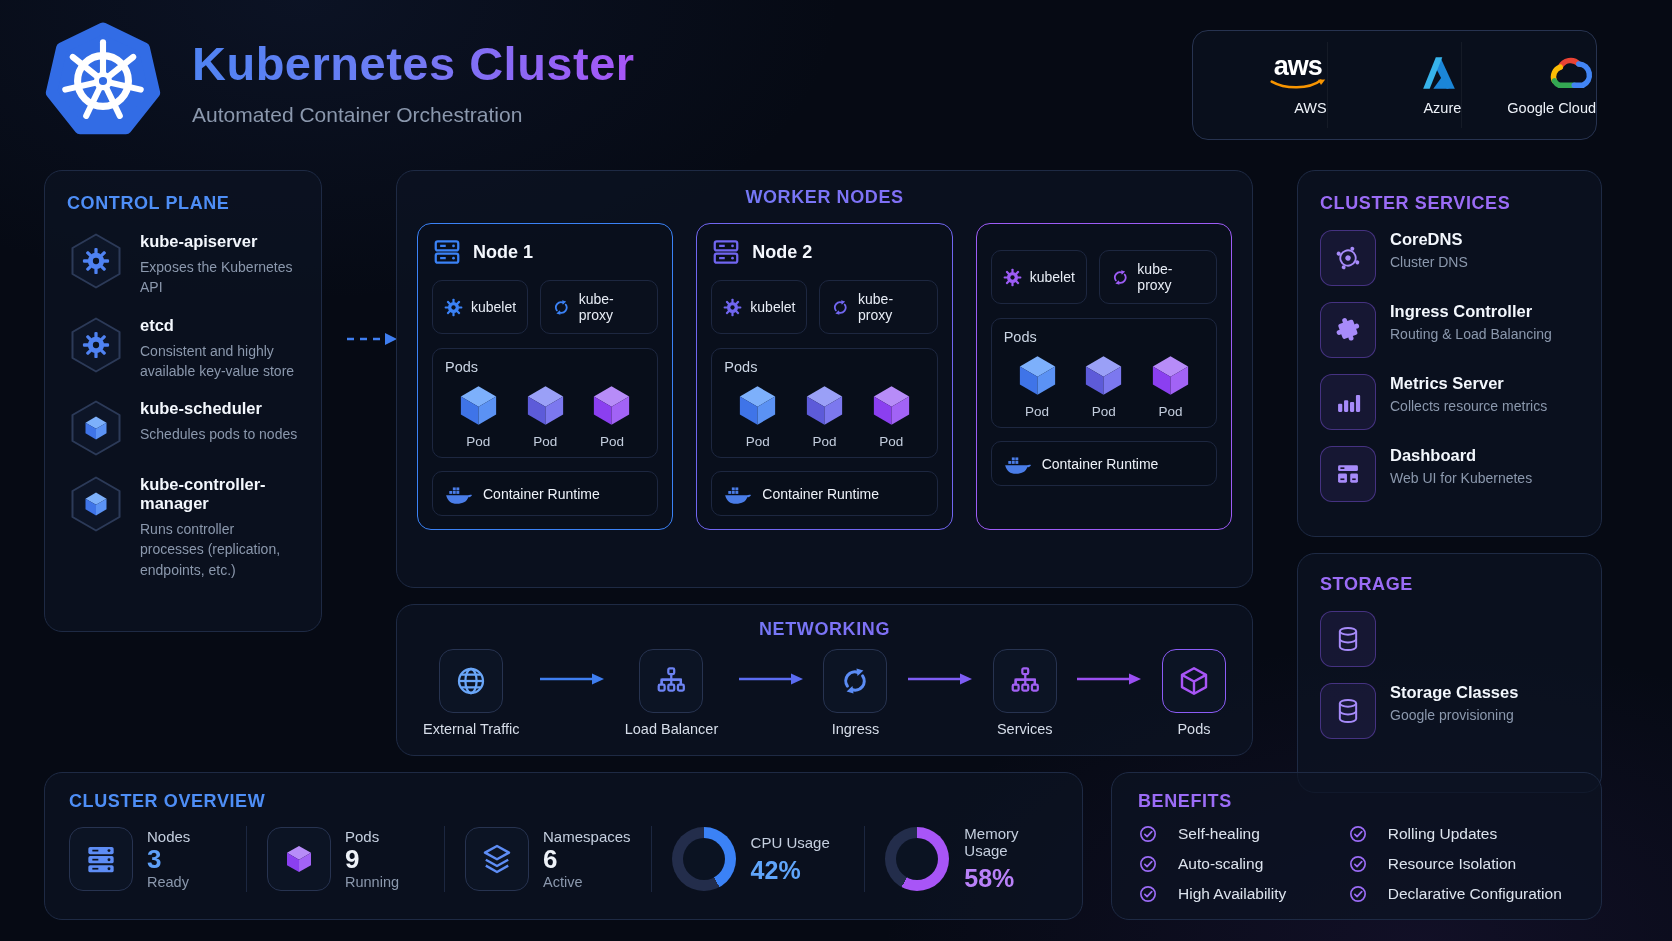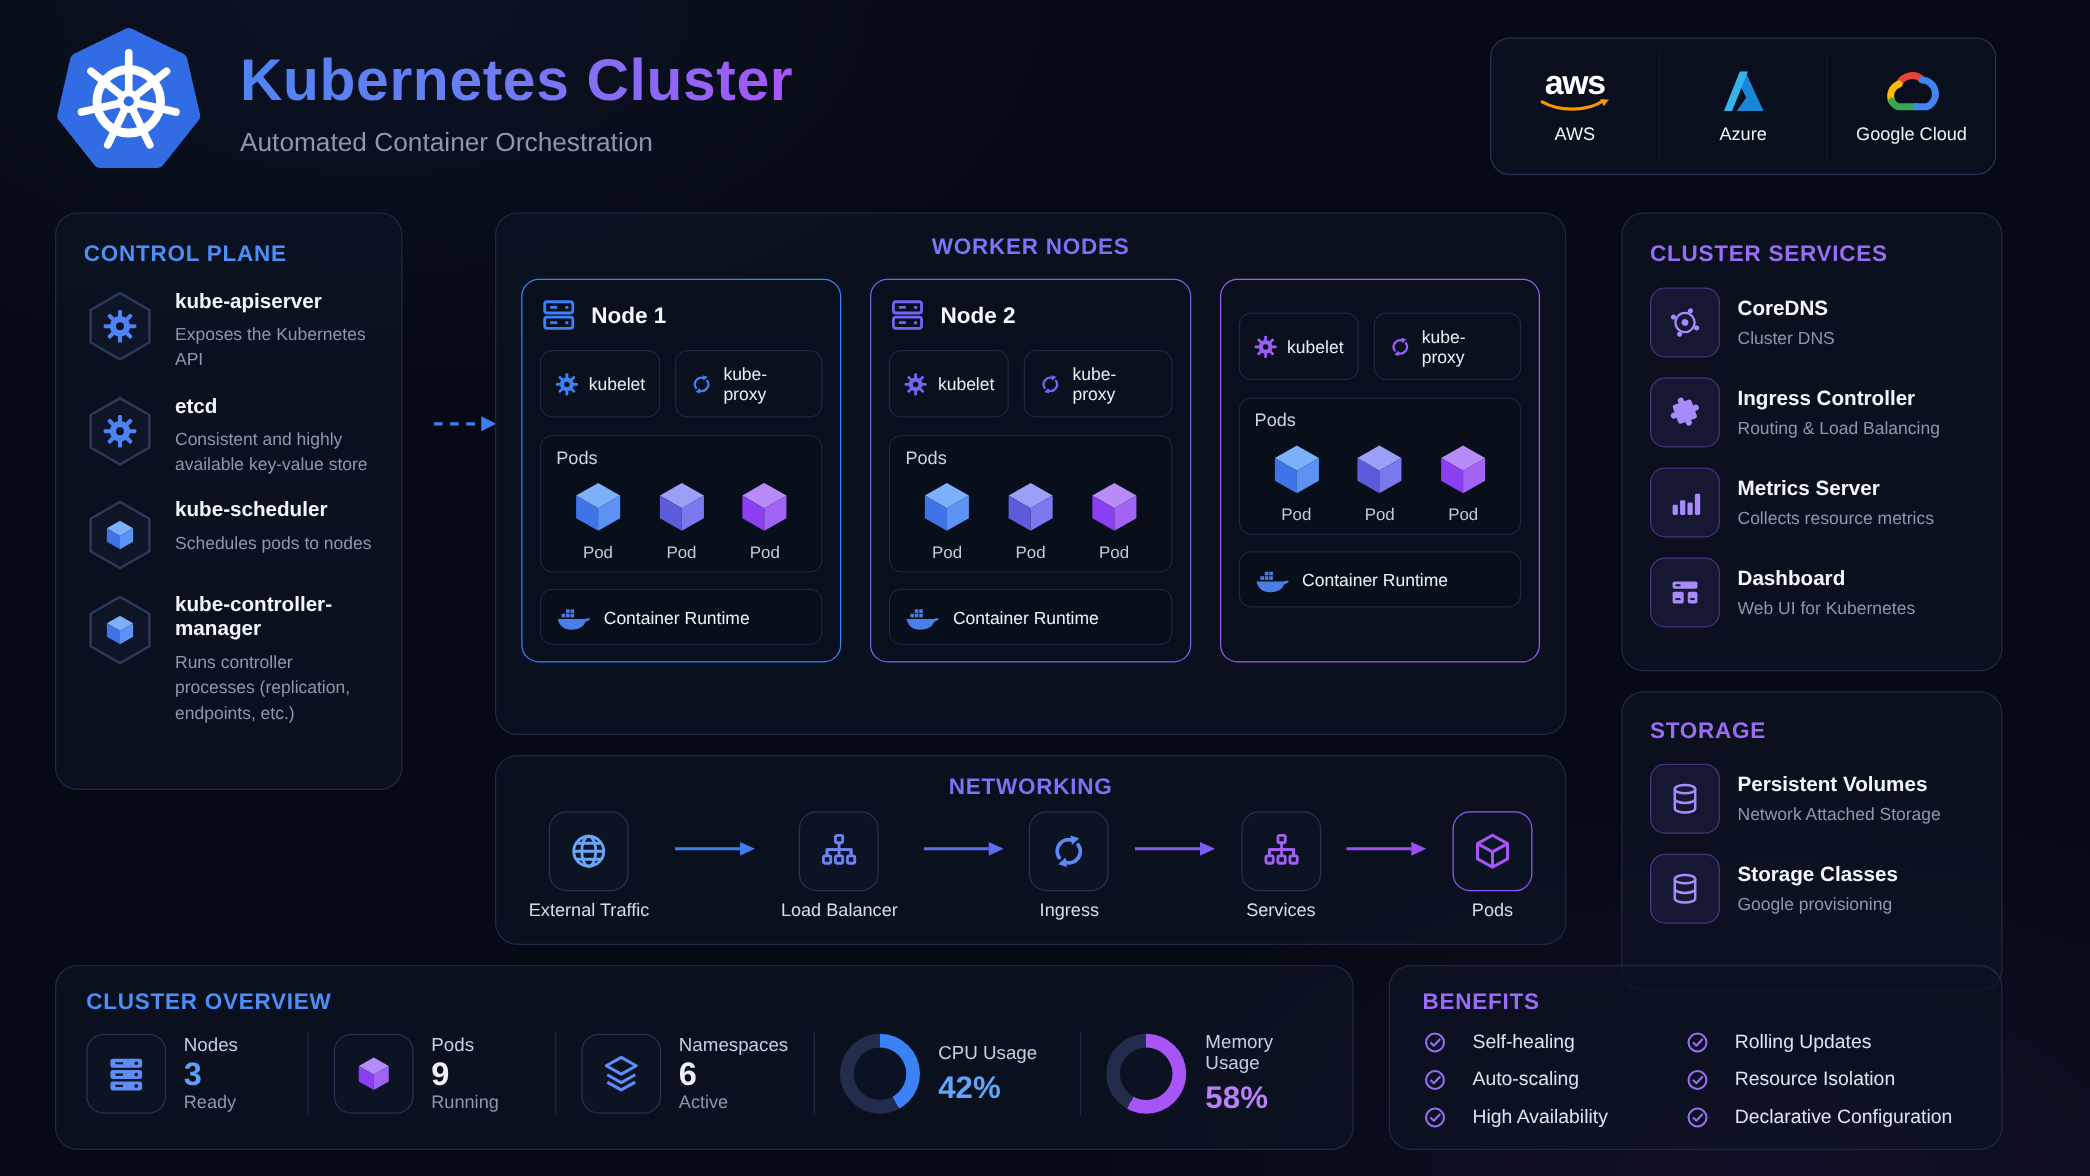--- a/index.html
+++ b/index.html
@@ -13,21 +13,21 @@
   .t-blue{color:#4e8ef6;}
   .t-purple{color:#9b6cf6;}
   .t-grad{background:linear-gradient(90deg,#5b8cf8,#9b5cf5);-webkit-background-clip:text;background-clip:text;color:transparent;}
 
   
   .logo{position:absolute;left:44px;top:22px;width:118px;height:118px;}
   .title-block{position:absolute;left:192px;top:36px;}
   .h1{font-size:47px;font-weight:bold;letter-spacing:.5px;background:linear-gradient(90deg,#4f83f3 0%,#6d7df4 45%,#a855f7 100%);-webkit-background-clip:text;background-clip:text;color:transparent;}
   .subtitle{font-size:21px;color:#8b98ad;margin-top:12px;}
   .providers{position:absolute;left:1192px;top:30px;width:403px;height:108px;border:1px solid #273350;border-radius:16px;background:rgba(11,17,32,.7);display:flex;align-items:center;}
-  .provider{flex:1;display:flex;flex-direction:column;align-items:center;justify-content:center;gap:7px;height:80%;}
+  .provider{flex:1;display:flex;flex-direction:column;align-items:flex-end;justify-content:center;gap:7px;height:80%;}
   .provider + .provider{border-left:1px solid rgba(255,255,255,.05);}
   .provider .plabel{font-size:14.5px;color:#eef2f9;}
   .aws-text{font-weight:bold;font-size:27px;letter-spacing:-1px;color:#fff;line-height:.8;display:block;text-align:center;}
   .aws-swoosh{width:58px;height:12px;display:block;margin-top:2px;}
   .plogo{height:40px;display:flex;flex-direction:column;align-items:center;justify-content:center;}
 
   
   .panel-control{left:44px;top:170px;width:278px;height:462px;padding:22px;}
   .cp-item{display:flex;gap:15px;margin-top:18px;}
   .hexwrap{width:58px;height:58px;flex:none;}
@@ -70,21 +70,21 @@
   .flow-tile .ic{width:32px;height:32px;}
   .flow-step span{font-size:14.5px;color:#d6dde9;white-space:nowrap;}
   .flow-arrow{width:64px;height:14px;flex:none;margin:0 4px 28px;}
   .fs-0 .ic{color:#6aa6f8;} .fs-1 .ic{color:#6d83f3;} .fs-2 .ic{color:#5b8cf5;} .fs-3 .ic{color:#a160f2;}
   .fs-4 .ic{color:#a855f7;} .fs-4 .flow-tile{border-color:#8b5cf6;}
   .fa-0{color:#3f7ef0;} .fa-1{color:#5b6cf2;} .fa-2{color:#7e5df4;} .fa-3{color:#9b4ff2;}
 
   
   .panel-services{left:1297px;top:170px;width:305px;height:367px;padding:22px;}
   .panel-storage{left:1297px;top:553px;width:305px;height:240px;padding:20px 22px;}
-  .svc-item{display:flex;gap:14px;margin-top:16px;align-items:center;}
+  .svc-item{display:flex;gap:14px;margin-top:16px;align-items:flex-start;}
   .svc-tile{width:54px;height:54px;flex:none;border-radius:12px;background:rgba(139,92,246,.10);border:1px solid rgba(139,92,246,.40);display:grid;place-items:center;}
   .svc-tile .ic{width:28px;height:28px;color:#a78bfa;}
   .svc-name{font-size:16.5px;font-weight:bold;color:#f3f7fd;margin-bottom:5px;}
   .svc-desc{font-size:14px;color:#8b98ad;}
 
   
   .panel-overview{left:44px;top:772px;width:1039px;height:148px;padding:18px 24px;}
   .stats-row{display:flex;align-items:center;margin-top:13px;}
   .stat{display:flex;align-items:center;gap:14px;flex:1;}
   .vdiv{width:1px;height:66px;background:#1c2740;margin:0 20px;flex:none;}
@@ -643,24 +643,20 @@
   </div>
 
   <div class="panel panel-storage">
     <span class="sec-title t-purple">STORAGE</span>
     <div class="svc-item">
       <div class="svc-tile">
           <svg class="ic" viewBox="0 0 24 24">
             <use href="#i-db"></use>
           </svg>
         </div>
-      <div>
-        <div class="svc-name">Persistent Volumes</div>
-        <div class="svc-desc">Network Attached Storage</div>
-      </div>
     </div>
     <div class="svc-item">
       <div class="svc-tile">
           <svg class="ic" viewBox="0 0 24 24">
             <use href="#i-db"></use>
           </svg>
         </div>
       <div>
         <div class="svc-name">Storage Classes</div>
         <div class="svc-desc">Google provisioning</div>

